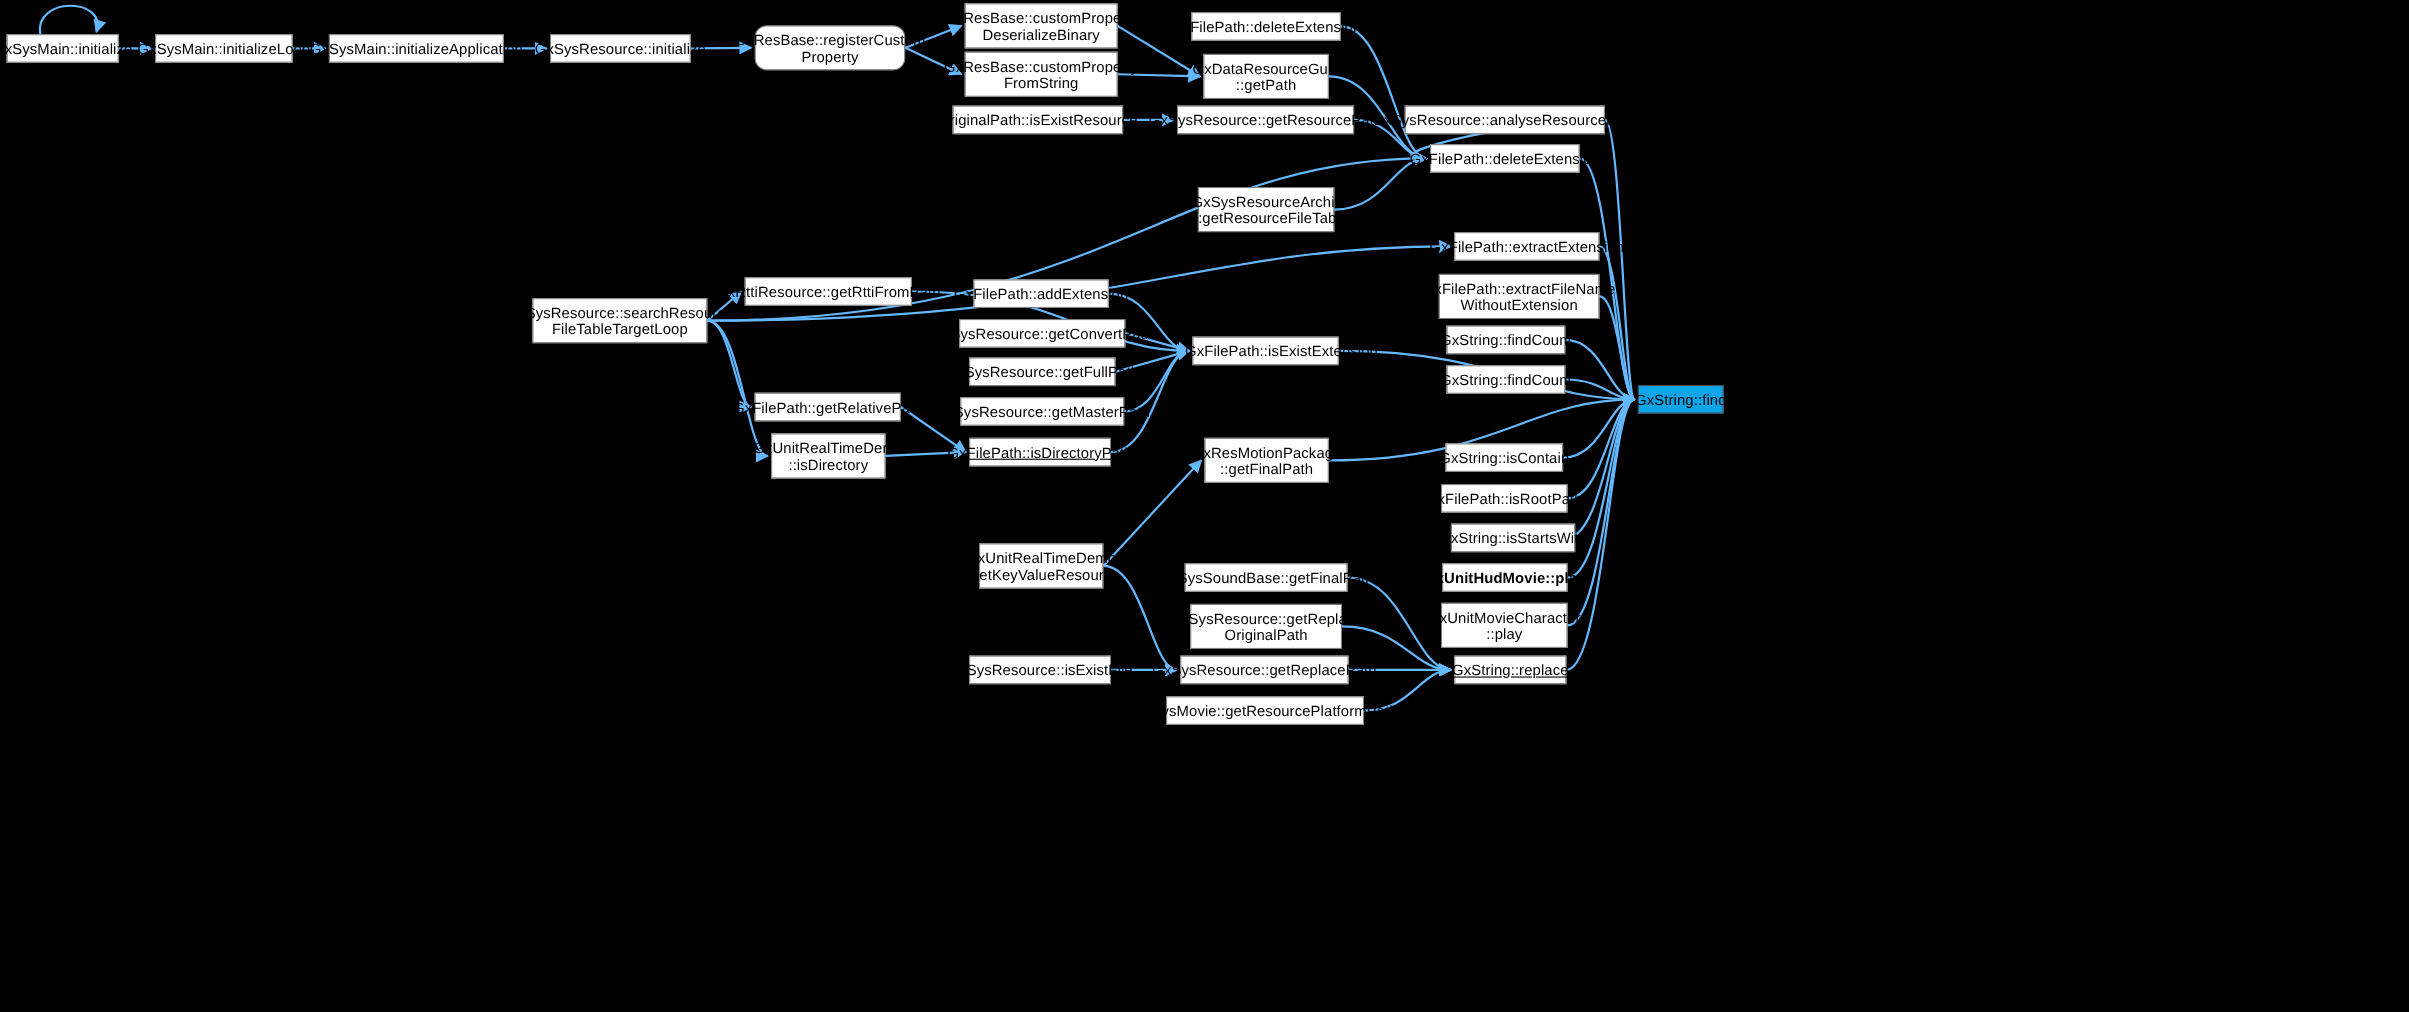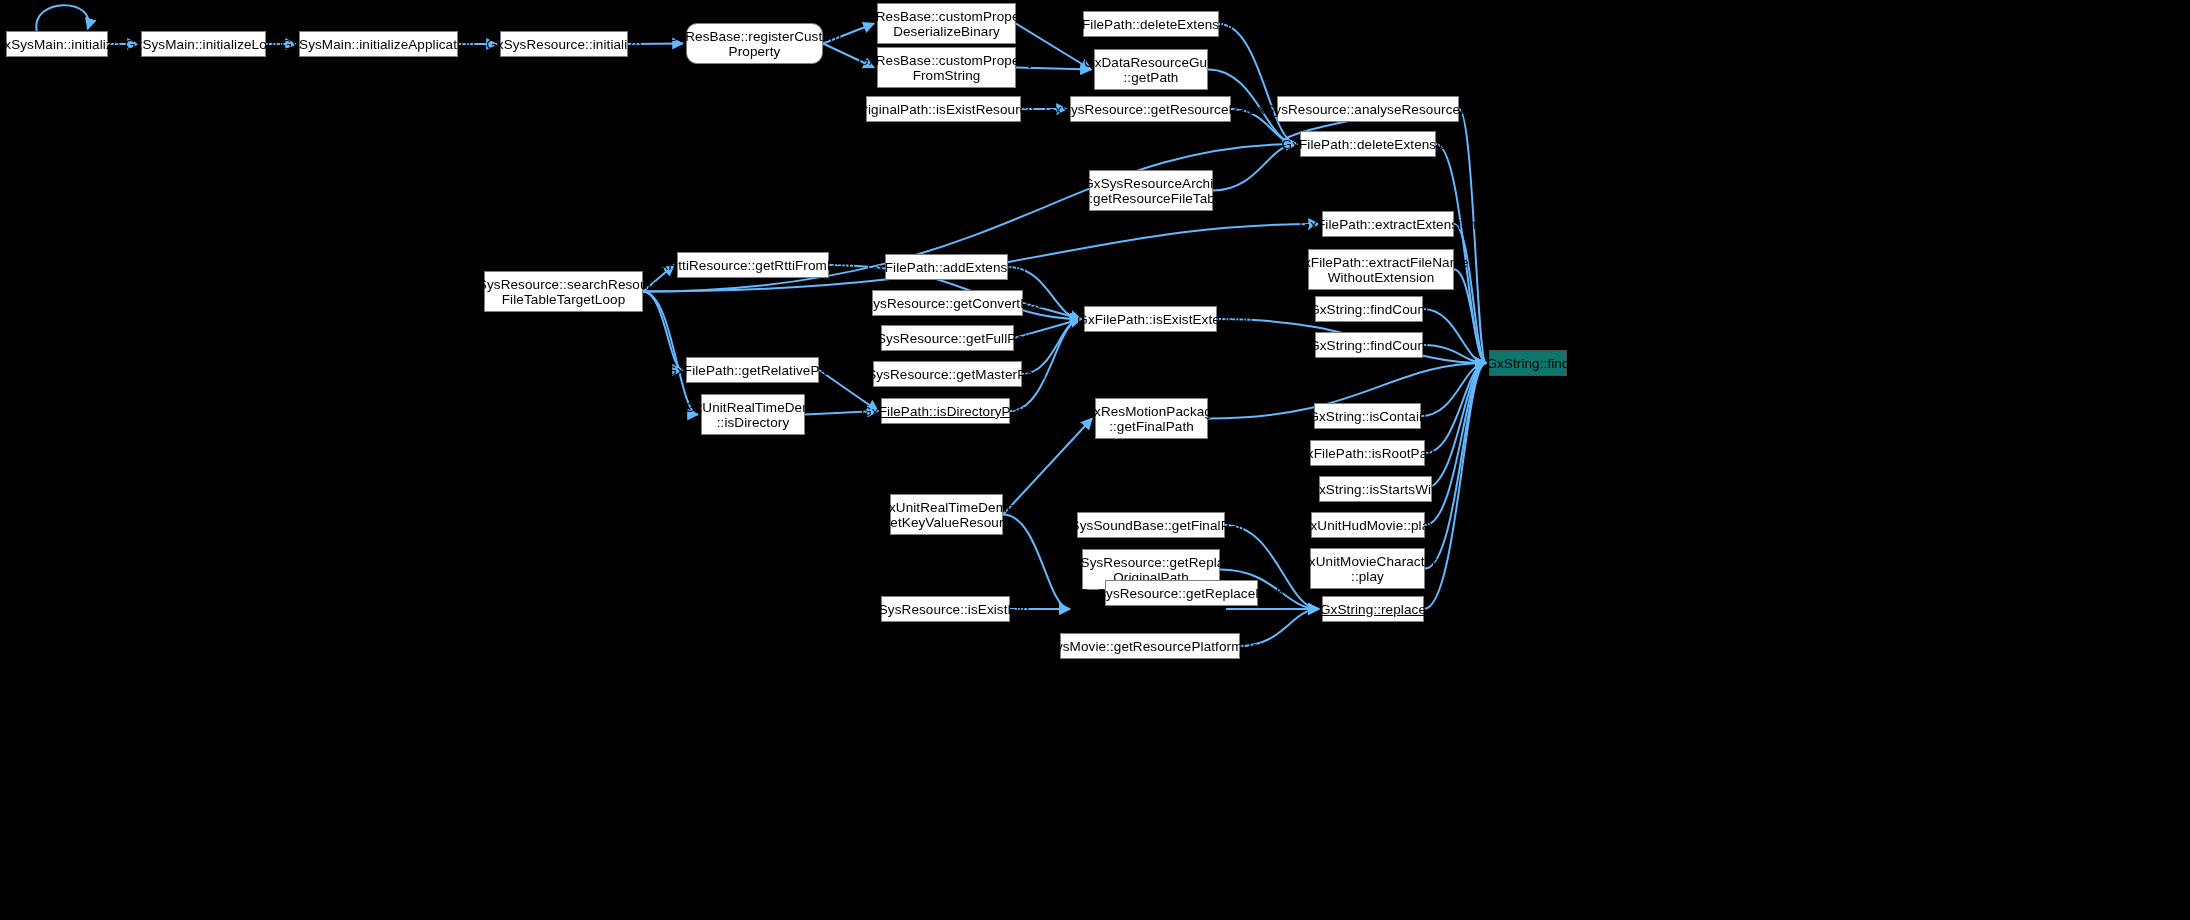--- a/index.html
+++ b/index.html
@@ -34,21 +34,21 @@
     text-align: center;
     display: flex;
     align-items: center;
     justify-content: center;
     padding: 1px 3px;
     white-space: pre-line;
     letter-spacing: 0.1px;
     z-index: 5;
   }
   .node.current {
-    background: #0f766e;
+    background: #0ea5e9;
     border-color: #4d4d4d;
   }
 </style>
 </head>
 <body>
 
 <div id="canvas">
   <svg class="edges" id="edge-layer" viewBox="0 0 2190 920" xmlns="http://www.w3.org/2000/svg">
     <defs>
       <marker id="arrow" viewBox="0 0 10 10" refX="9" refY="5" markerWidth="6" markerHeight="6" orient="auto-start-reverse">
@@ -142,27 +142,27 @@
       <div class="node" style="left: 1084px; top: 306px; width: 133px; height: 26px; padding-left: 32px;">GxFilePath::isExistExtension</div>
       <div class="node" style="left: 686px; top: 357px; width: 133px; height: 26px;">GxFilePath::getRelativePath</div>
       <div class="node" style="left: 701px; top: 394px; width: 104px; height: 41px;">GxUnitRealTimeDemo
 ::isDirectory</div>
       <div class="node" style="left: 881px; top: 398px; width: 129px; height: 26px; text-decoration: underline;">GxFilePath::isDirectoryPath</div>
       <div class="node" style="left: 1095px; top: 398px; width: 113px; height: 41px;">GxResMotionPackage
 ::getFinalPath</div>
       <div class="node" style="left: 1314px; top: 403px; width: 107px; height: 26px;">GxString::isContain</div>
       <div class="node" style="left: 1310px; top: 440px; width: 115px; height: 26px;">GxFilePath::isRootPath</div>
       <div class="node" style="left: 1319px; top: 476px; width: 113px; height: 26px;">GxString::isStartsWith</div>
-      <div class="node" style="left: 1311px; top: 512px; width: 114px; height: 26px;">GxUnitHudMovie::play</div>
+      <div class="node" style="left: 1311px; top: 512px; width: 114px; height: 26px; font-weight: bold;">GxUnitHudMovie::play</div>
       <div class="node" style="left: 1310px; top: 548px; width: 115px; height: 41px;">GxUnitMovieCharacter
 ::play</div>
       <div class="node" style="left: 890px; top: 494px; width: 113px; height: 41px;">GxUnitRealTimeDemo
 ::getKeyValueResource</div>
       <div class="node" style="left: 1077px; top: 512px; width: 148px; height: 26px;">GxSysSoundBase::getFinalPath</div>
       <div class="node" style="left: 1082px; top: 549px; width: 138px; height: 41px;">GxSysResource::getReplace
 OriginalPath</div>
       <div class="node" style="left: 881px; top: 596px; width: 129px; height: 26px;">GxSysResource::isExistFile</div>
-      <div class="node" style="left: 1073px; top: 580px; width: 153px; height: 26px; margin-left: 32px;">GxSysResource::getReplacePath</div>
+      <div class="node" style="left: 1073px; top: 596px; width: 153px; height: 26px;">GxSysResource::getReplacePath</div>
       <div class="node" style="left: 1322px; top: 596px; width: 102px; height: 26px; text-decoration: underline;">GxString::replace</div>
       <div class="node" style="left: 1060px; top: 633px; width: 180px; height: 26px;">GxSysMovie::getResourcePlatformPath</div>
       <div class="node current" style="left: 1489px; top: 350px; width: 78px; height: 26px;">GxString::find</div>
     </div>
 </div>
 
 </body></html>

